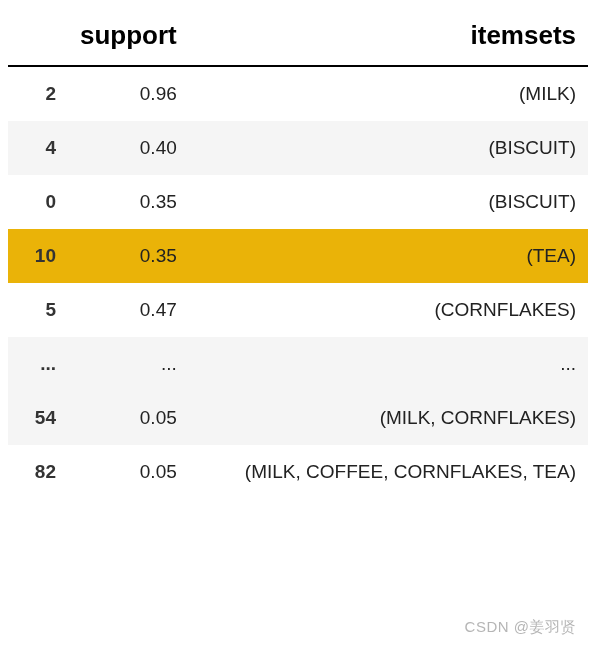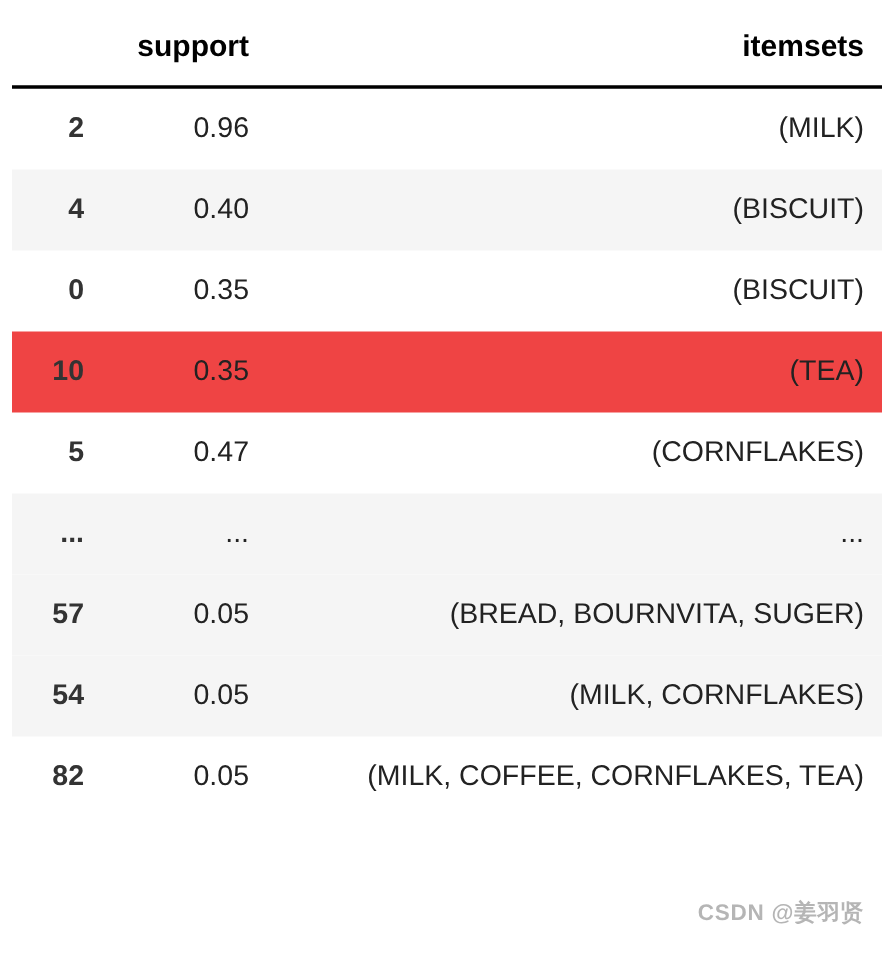--- a/index.html
+++ b/index.html
@@ -13,21 +13,21 @@
       width: 596px;
       height: 650px;
       padding: 8px;
     }
     table {
       width: 100%;
       border-collapse: collapse;
     }
     thead th {
       font-weight: 700;
-      font-size: 20px;
+      font-size: 26px;
       text-align: right;
       padding: 12px 12px 14px 12px;
       border-bottom: 2px solid #000;
       color: #000;
     }
     thead th:first-child {
       text-align: right;
       width: 60px;
     }
     thead th:nth-child(2) {
@@ -40,31 +40,30 @@
       color: #222;
     }
     tbody td:first-child {
       font-weight: 700;
       color: #333;
     }
     tbody tr.even {
       background: #f5f5f5;
     }
     tbody tr.highlight {
-      background: #ef4444;
+      background: #eab308;
     }
     .watermark {
       position: absolute;
       right: 20px;
-      bottom: 32px;
+      bottom: 13px;
       font-size: 15px;
       color: rgba(120,120,120,0.55);
       font-family: Arial, sans-serif;
       letter-spacing: 0.5px;
-      font-weight: bold;
     }
   </style>
 </head>
 <body>
 
 <table>
   <thead>
     <tr>
       <th></th>
       <th>support</th>
@@ -96,25 +95,20 @@
         <td>5</td>
         <td>0.47</td>
         <td>(CORNFLAKES)</td>
       </tr>
       <tr class="even">
         <td>...</td>
         <td>...</td>
         <td>...</td>
       </tr>
       <tr class="even">
-        <td>57</td>
-        <td>0.05</td>
-        <td>(BREAD, BOURNVITA, SUGER)</td>
-      </tr>
-      <tr class="even">
         <td>54</td>
         <td>0.05</td>
         <td>(MILK, CORNFLAKES)</td>
       </tr>
       <tr class="odd">
         <td>82</td>
         <td>0.05</td>
         <td>(MILK, COFFEE, CORNFLAKES, TEA)</td>
       </tr>
     </tbody>

